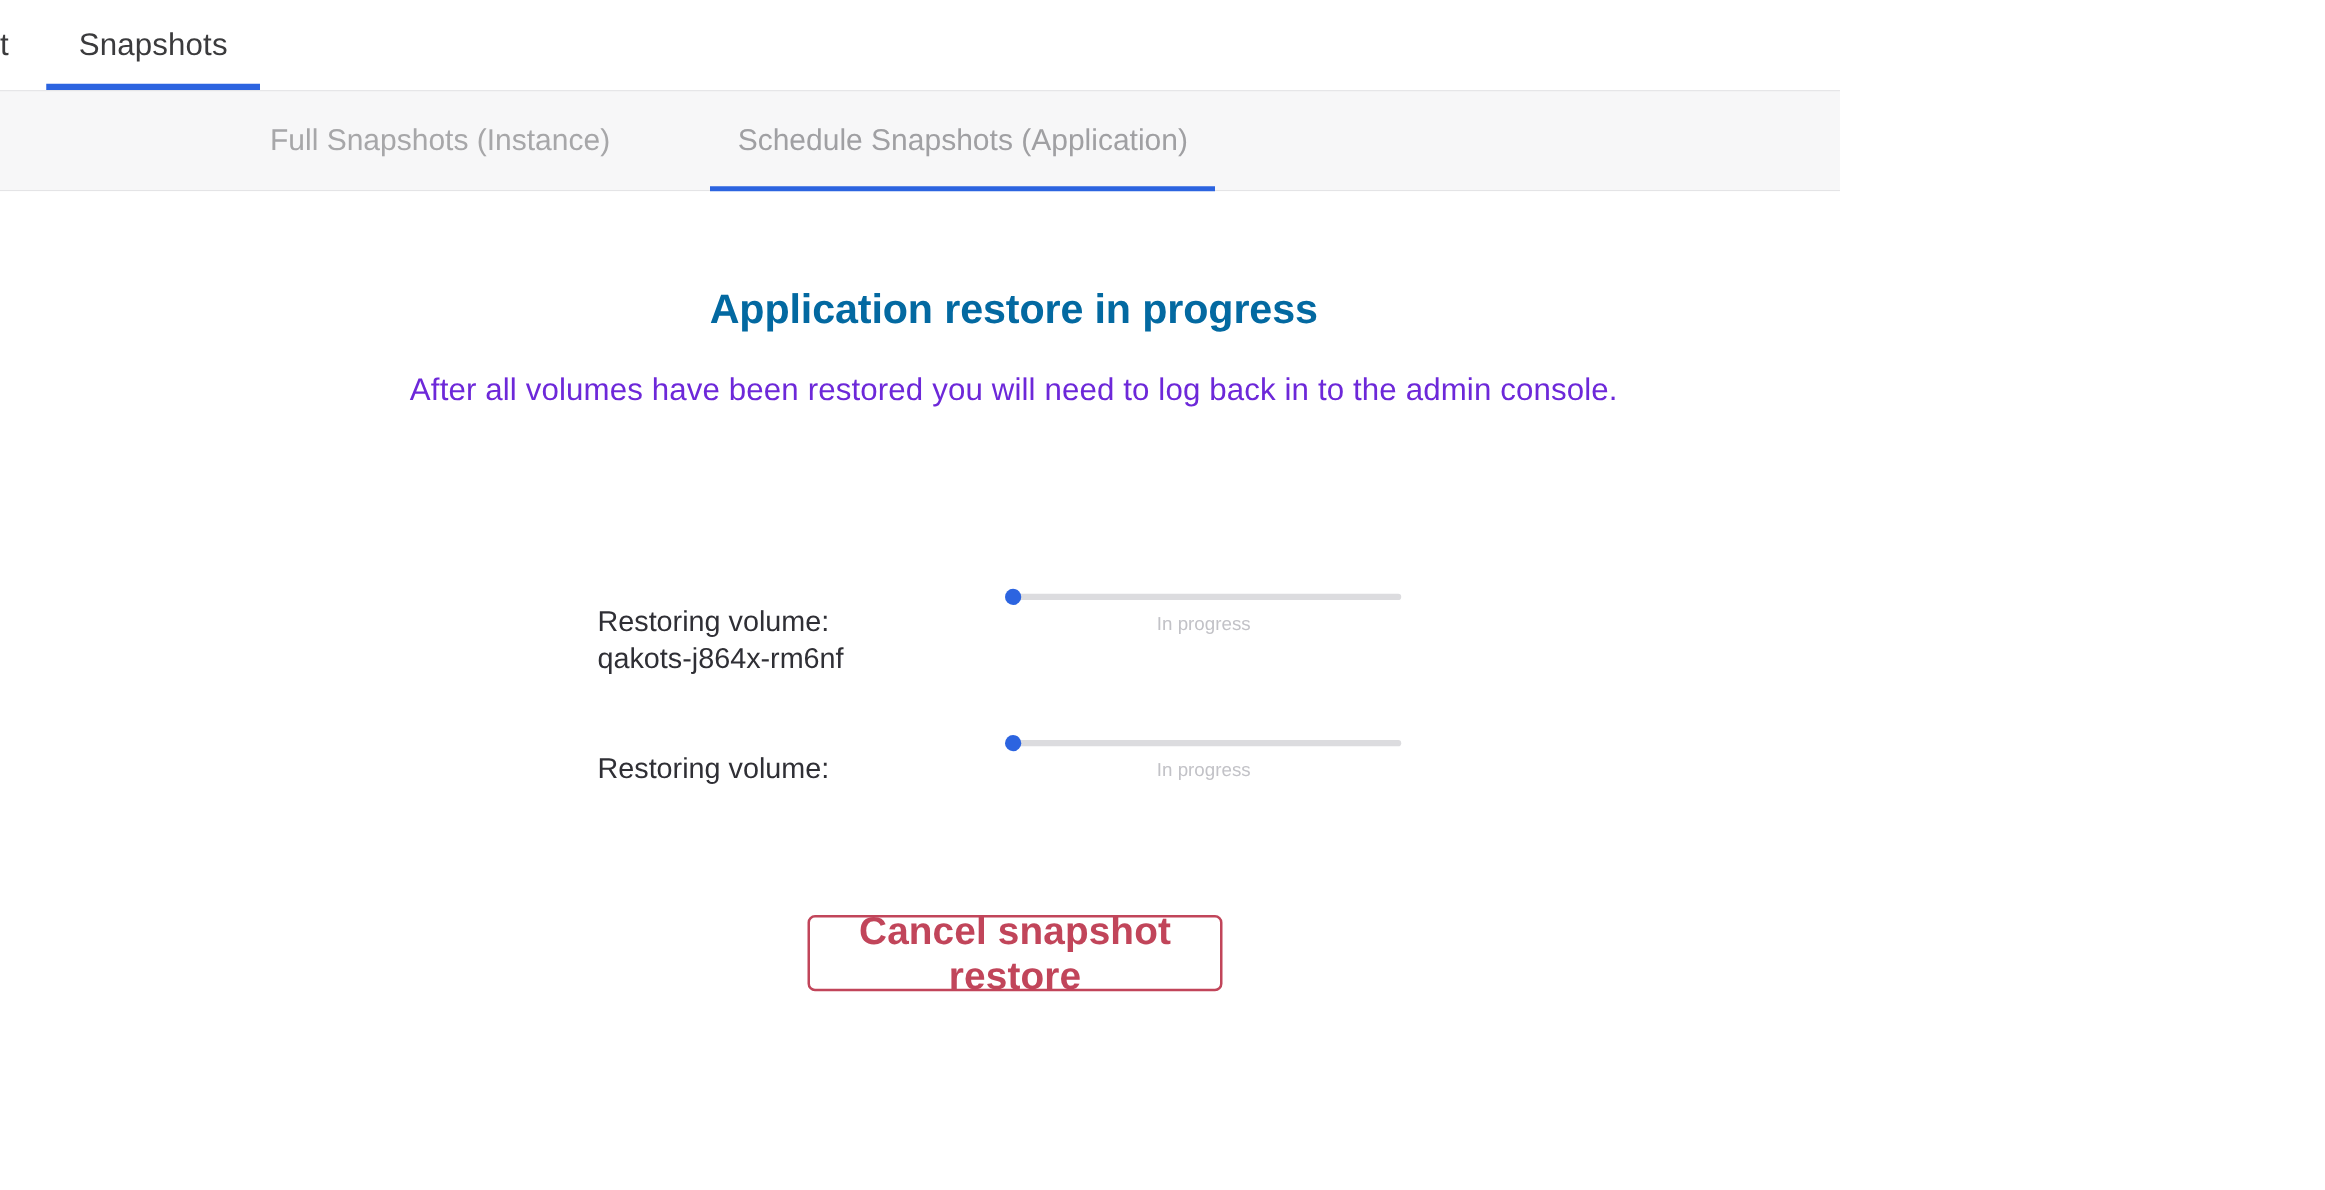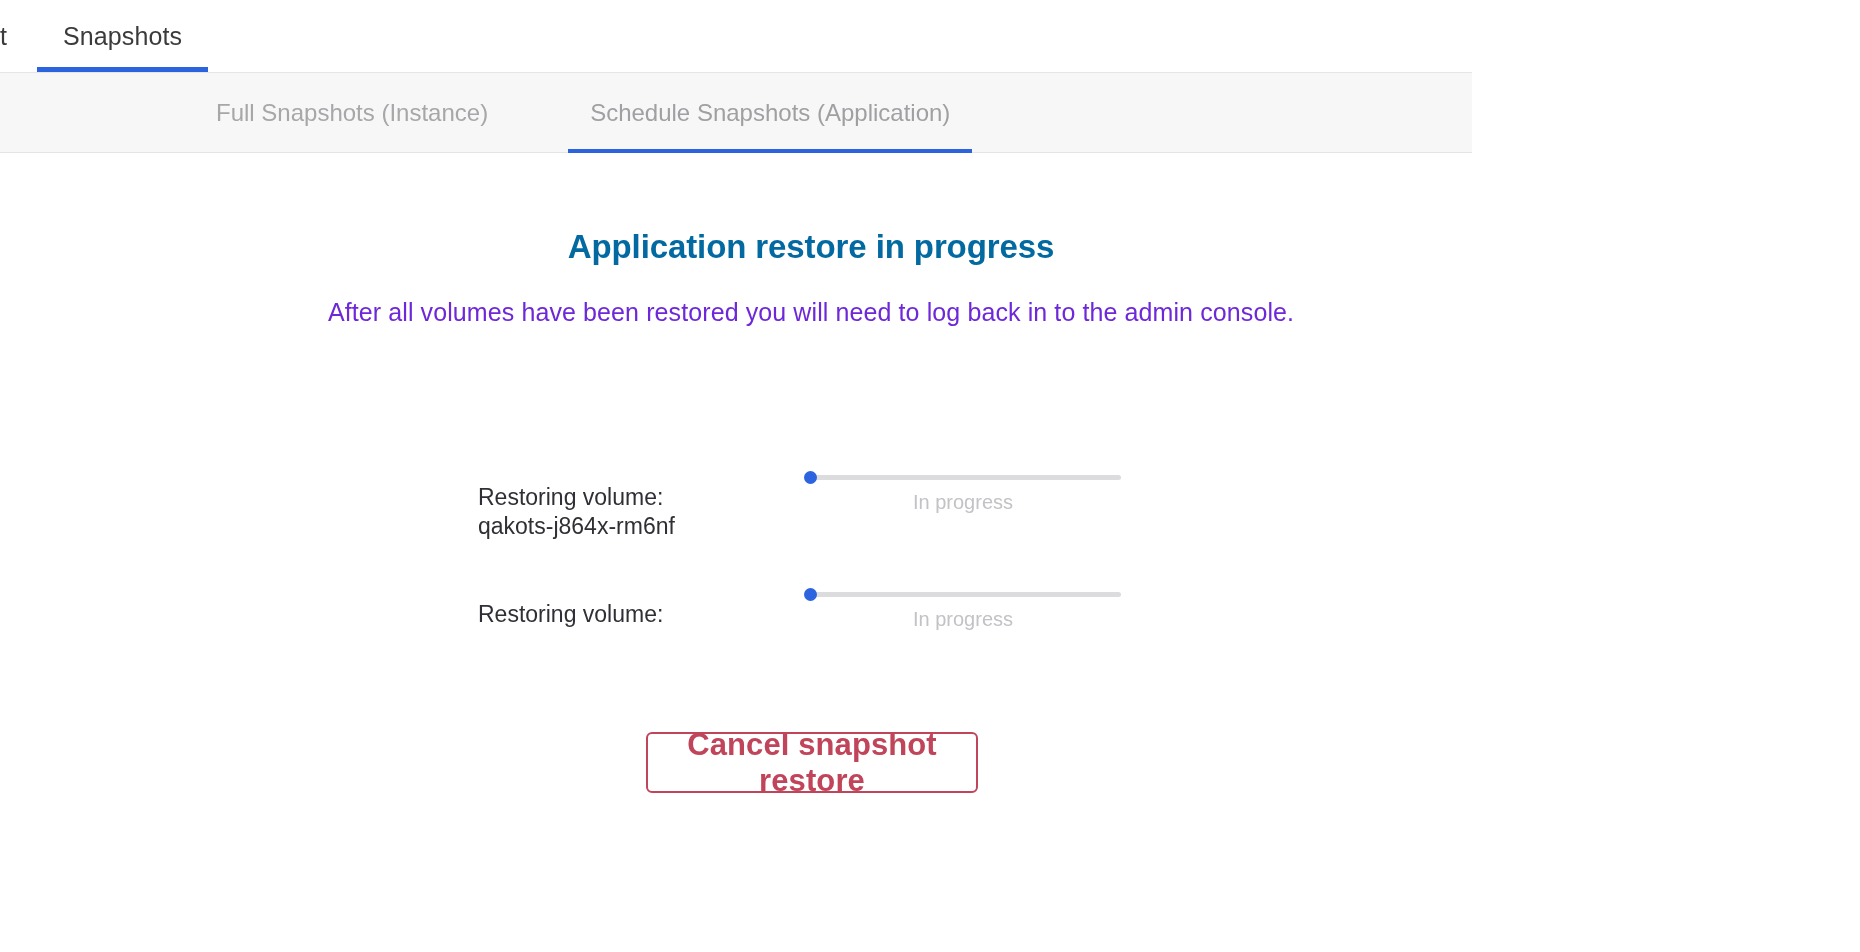--- a/index.html
+++ b/index.html
@@ -183,21 +183,21 @@
     height: 13px;
     border-radius: 50%;
     background: #2c64e0;
   }
   .progress-status {
     position: absolute;
     left: 0;
     top: 32px;
     width: 316px;
     text-align: center;
-    font-size: 20px;
+    font-size: 15px;
     color: #c2c2c7;
   }
 
   
   .cancel-button {
     position: absolute;
     left: 646px;
     top: 579px;
     width: 332px;
     height: 61px;

